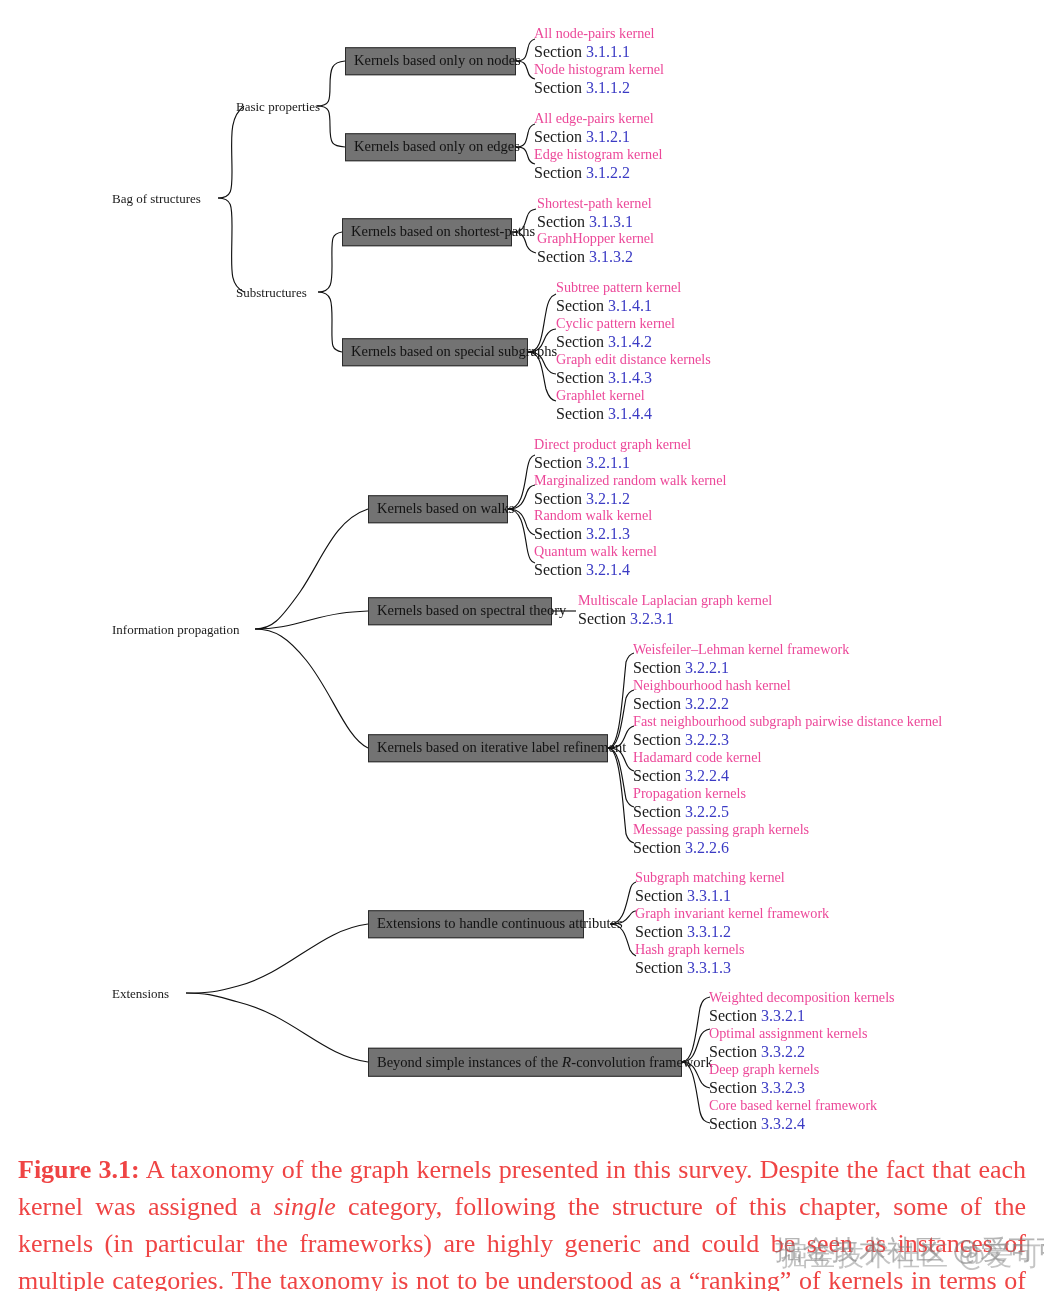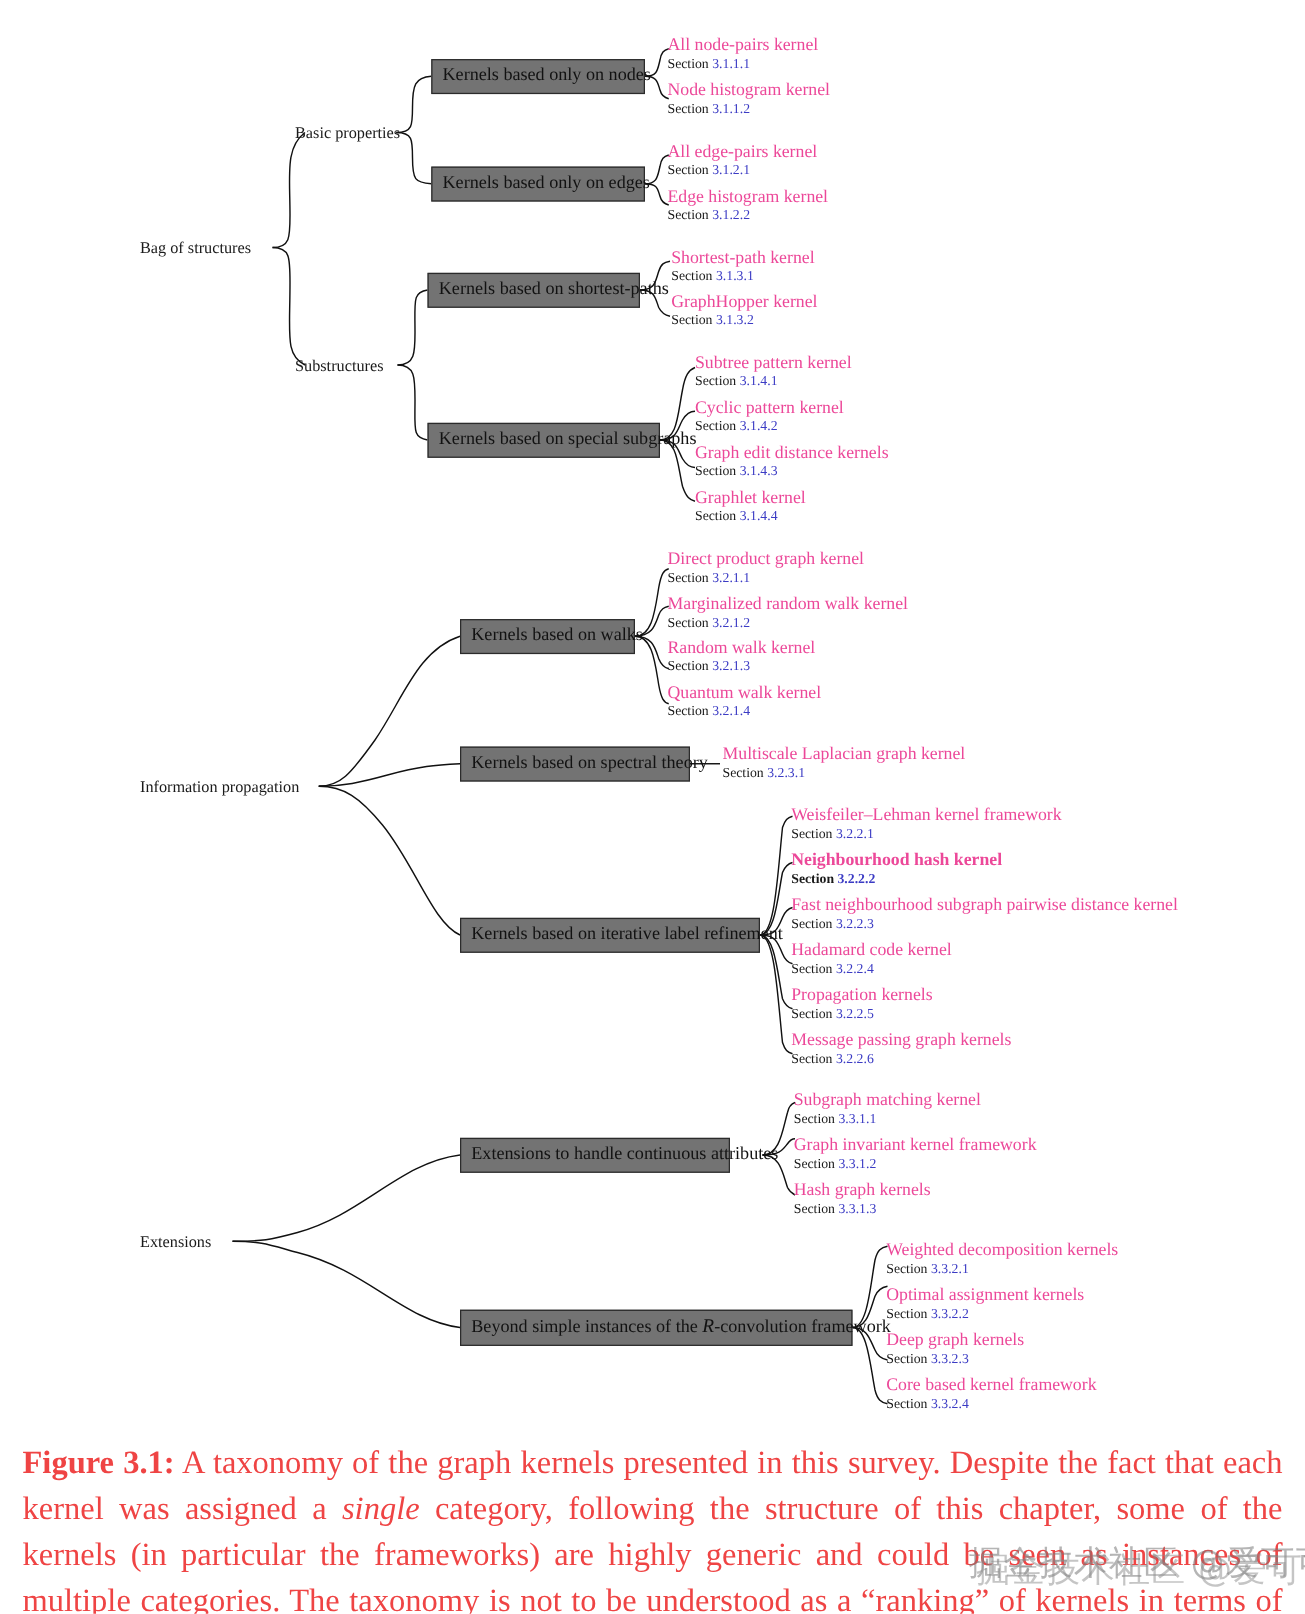--- a/index.html
+++ b/index.html
@@ -69,21 +69,21 @@
     transform: translateY(-50%);
   }
   .leaf .leaf-title {
     display: block;
     font-size: 14.2px;
     line-height: 1.08;
     color: #ec4899;
   }
   .leaf .leaf-sec {
     display: block;
-    font-size: 11px;
+    font-size: 16px;
     line-height: 1.2;
     margin-top: 1px;
     color: #1a1a1a;
   }
   .leaf .leaf-sec .num {
     color: #3b3bc4;
   }
   
   #caption {
     position: absolute;
@@ -281,21 +281,21 @@
 
   <div class="leaf" style="left:578px; top:611px;">
     <span class="leaf-title">Multiscale Laplacian graph kernel</span>
     <span class="leaf-sec"><span>Section</span> <span class="num">3.2.3.1</span></span>
   </div>
 
   <div class="leaf" style="left:633px; top:660px;">
     <span class="leaf-title">Weisfeiler–Lehman kernel framework</span>
     <span class="leaf-sec"><span>Section</span> <span class="num">3.2.2.1</span></span>
   </div>
-  <div class="leaf" style="left:633px; top:696px;font-weight:bold;">
+  <div class="leaf" style="left:633px; top:696px;">
     <span class="leaf-title">Neighbourhood hash kernel</span>
     <span class="leaf-sec"><span>Section</span> <span class="num">3.2.2.2</span></span>
   </div>
   <div class="leaf" style="left:633px; top:732px;">
     <span class="leaf-title">Fast neighbourhood subgraph pairwise distance kernel</span>
     <span class="leaf-sec"><span>Section</span> <span class="num">3.2.2.3</span></span>
   </div>
   <div class="leaf" style="left:633px; top:768px;">
     <span class="leaf-title">Hadamard code kernel</span>
     <span class="leaf-sec"><span>Section</span> <span class="num">3.2.2.4</span></span>

